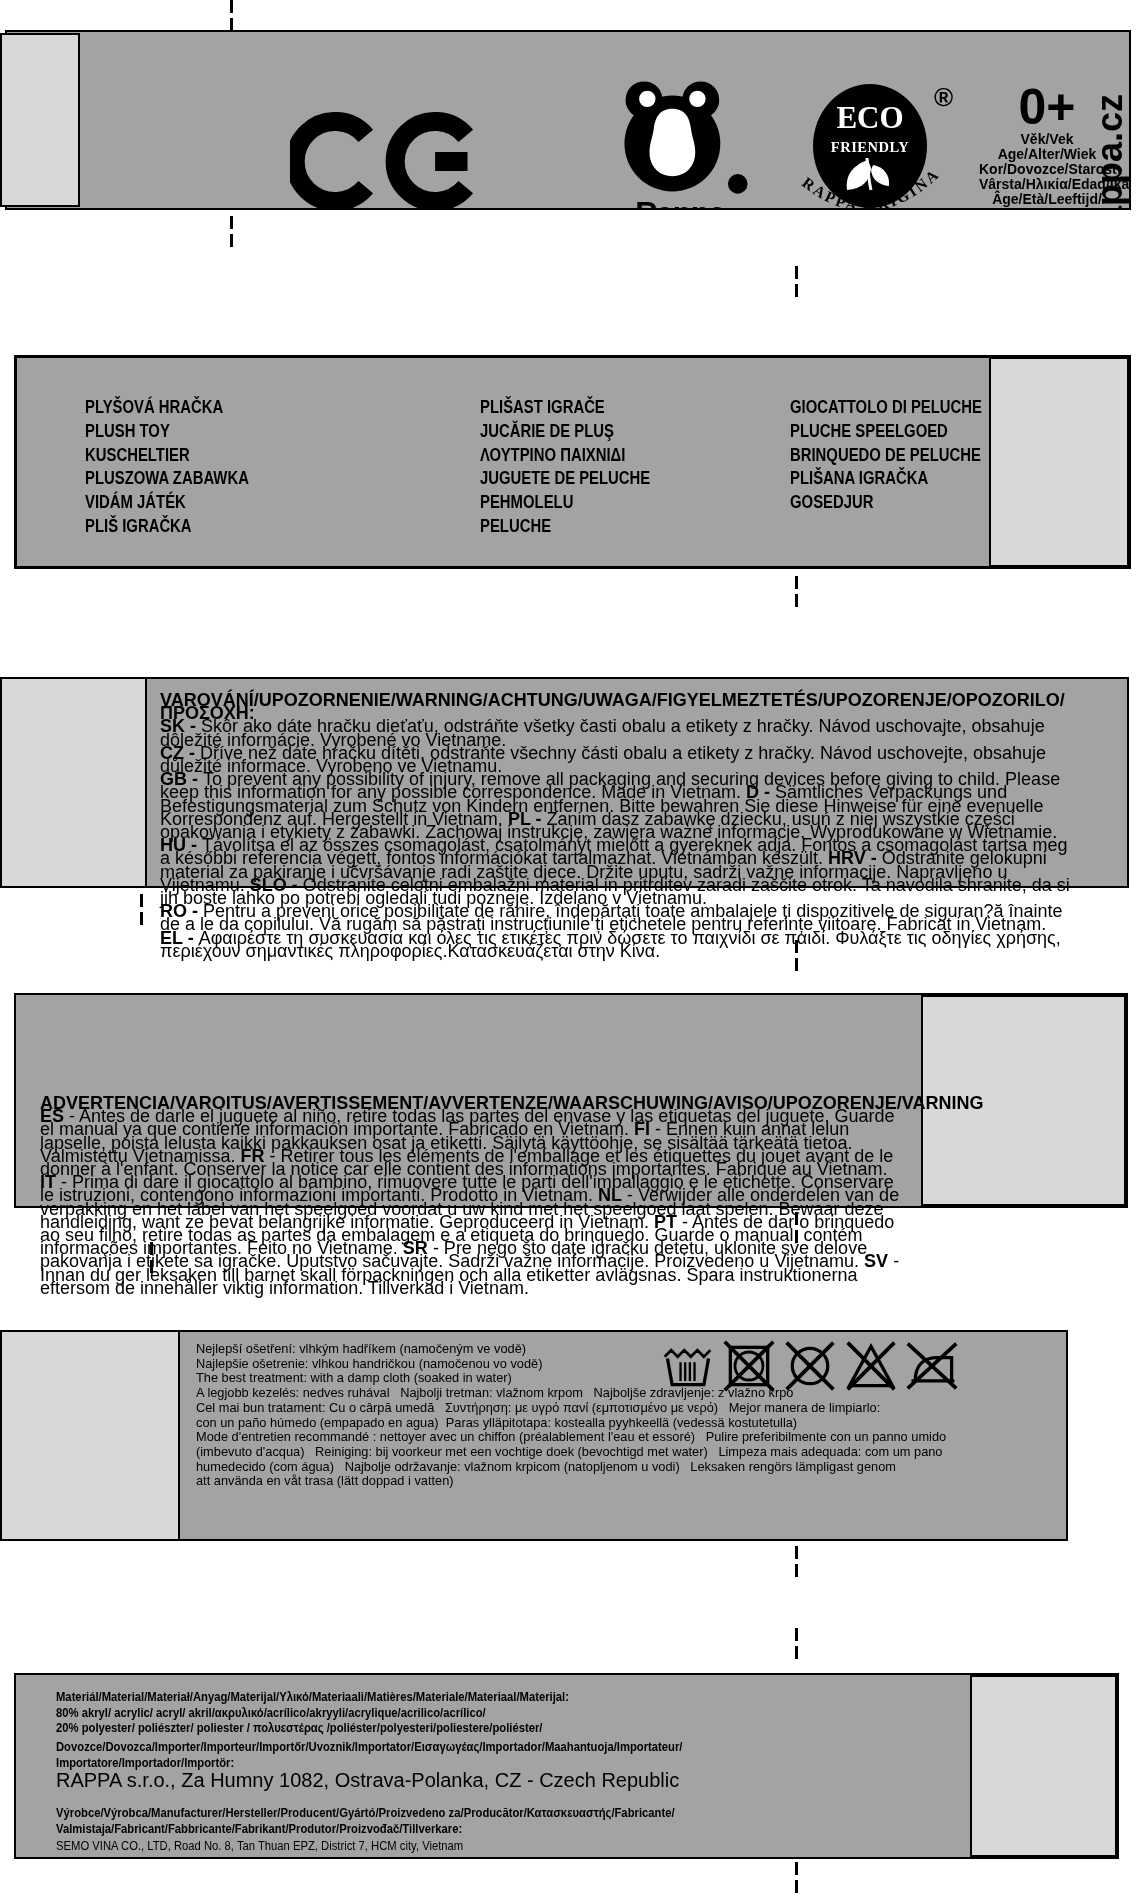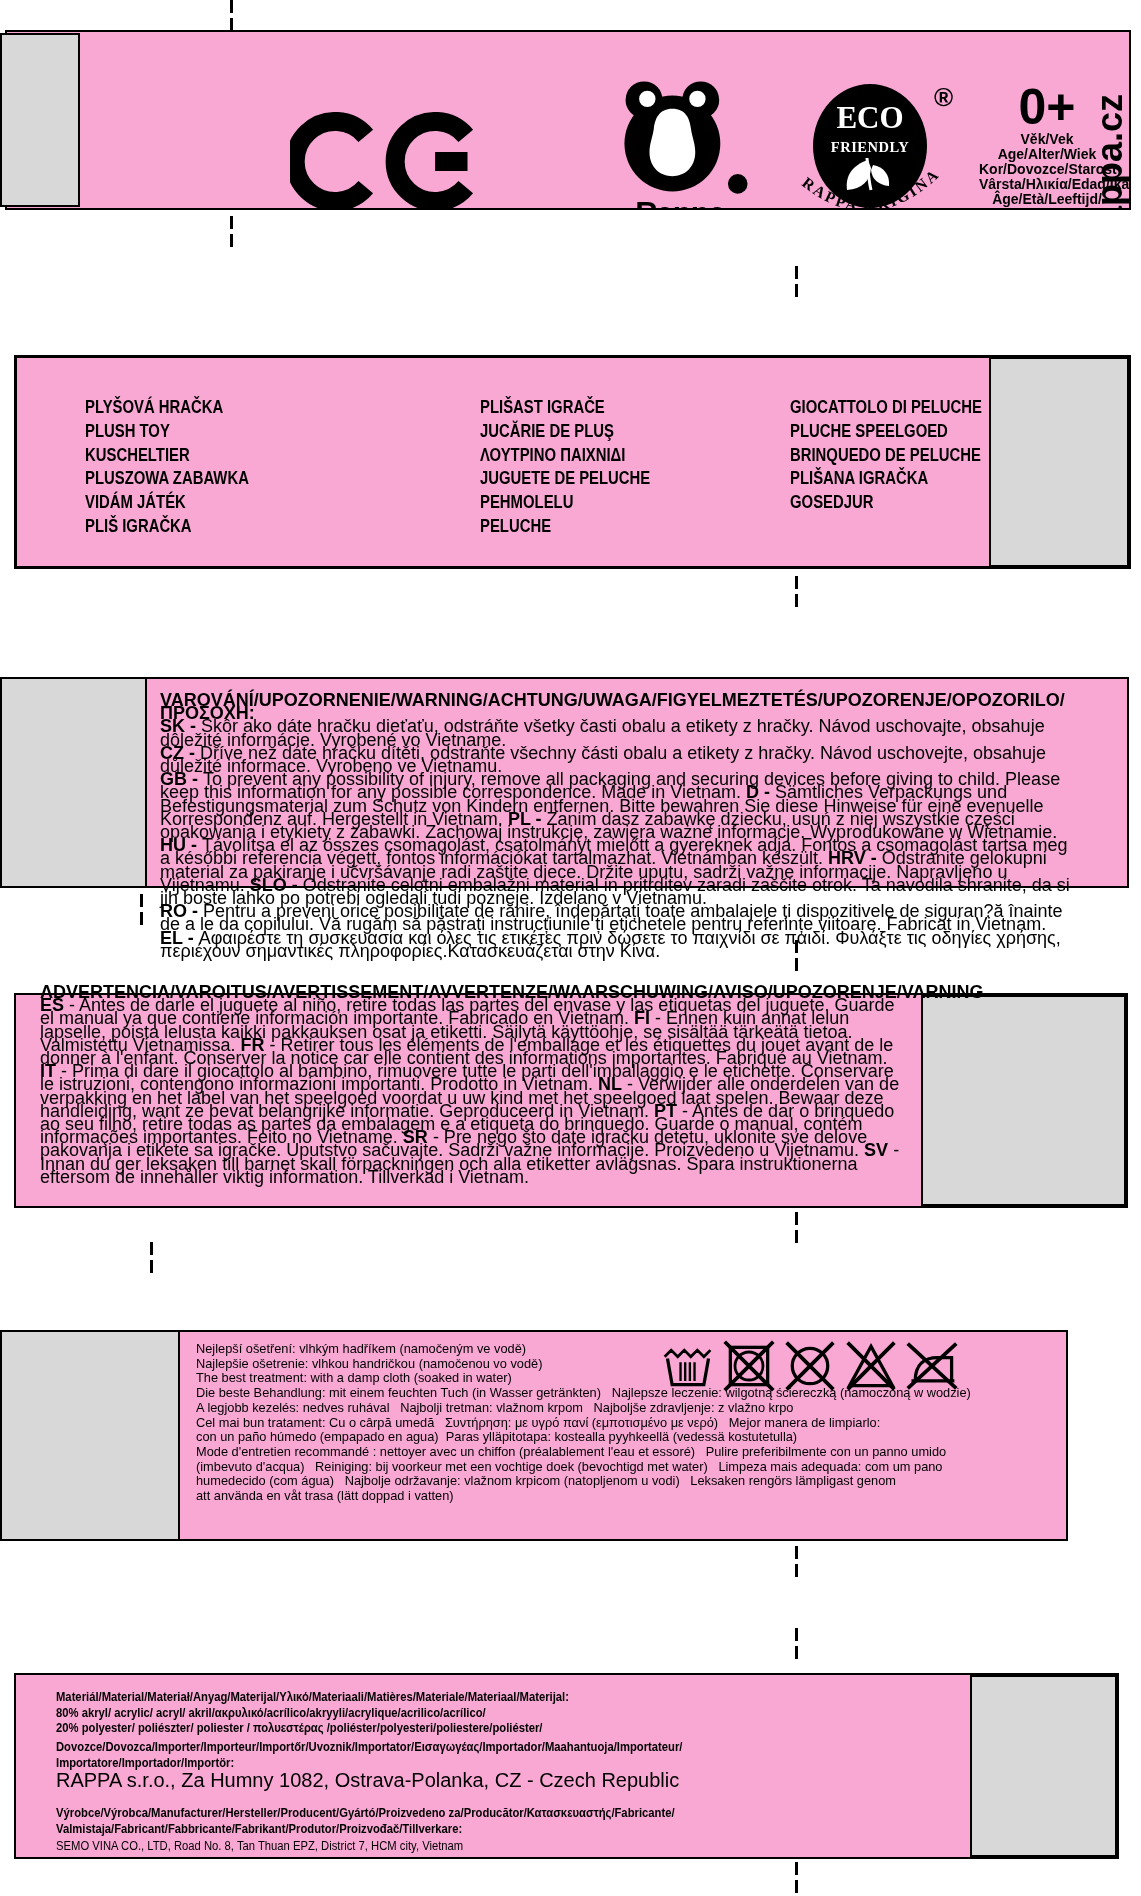--- a/index.html
+++ b/index.html
@@ -1,18 +1,18 @@
 <!DOCTYPE html>
 <html><head>
 <meta charset="utf-8">
 <style>
   html,body{margin:0;padding:0;background:#ffffff;}
   .page{position:relative;width:1141px;height:1896px;background:#fff;overflow:hidden;
         font-family:"Liberation Sans",sans-serif;color:#000;}
-  .box{position:absolute;border:2px solid #000;box-sizing:border-box;background:#f9a8d4;overflow:hidden;}
+  .box{position:absolute;border:2px solid #000;box-sizing:border-box;background:#a3a3a3;overflow:hidden;}
   .gray{position:absolute;background:#d8d8d8;border:2px solid #000;box-sizing:border-box;}
   .tick{position:absolute;width:3px;height:13px;background:#000;}
   
   .ce{position:absolute;left:283px;top:80px;}
   .bear-wrap{position:absolute;left:583px;top:44px;width:180px;text-align:center;}
   .brand-txt{font-weight:800;font-size:31px;letter-spacing:-1px;margin-top:-2px;}
   .eco{position:absolute;left:775px;top:46px;}
   .age-block{position:absolute;left:972px;top:50px;width:136px;text-align:center;}
   .age-big{font-size:50px;font-weight:800;line-height:50px;}
   .age-line{font-size:14px;font-weight:bold;line-height:15px;white-space:nowrap;}
@@ -20,21 +20,21 @@
         writing-mode:vertical-rl;transform:rotate(180deg);
         font-size:36px;font-weight:800;letter-spacing:0px;line-height:46px;}
   
   .pn-col{position:absolute;top:396px;transform:scaleX(0.85);transform-origin:left top;}
   .pn-item{font-size:17.5px;font-weight:bold;line-height:23.8px;white-space:nowrap;}
   
   .warn-title{font-weight:bold;}
   .warn{font-size:18px;line-height:13.2px;}
   .warn p{margin:0;}
   .w1{position:absolute;left:160px;top:694px;width:912px;}
-  .w2{position:absolute;left:40px;top:986px;width:868px;}
+  .w2{position:absolute;left:40px;top:1097px;width:868px;}
   
   .care-lines{position:absolute;left:196px;top:1342px;font-size:12.8px;line-height:14.7px;}
   .care-line{white-space:pre;}
   .care-symbols{position:absolute;left:660px;top:1338px;display:flex;gap:5px;}
   
   .foot{position:absolute;left:56px;width:900px;}
   .cond{transform:scaleX(0.9);transform-origin:left top;}
   .f-bold{font-size:12.5px;font-weight:bold;line-height:15.5px;white-space:nowrap;}
   .f-addr{font-size:20px;line-height:19px;margin-top:0;white-space:nowrap;}
   .f-addr2{font-size:12.5px;line-height:16px;margin-top:1px;white-space:nowrap;}
@@ -167,21 +167,20 @@
     <div class="warn-title">ADVERTENCIA/VAROITUS/AVERTISSEMENT/AVVERTENZE/WAARSCHUWING/AVISO/UPOZORENJE/VARNING</div>
     <p><b>ES</b> - Antes de darle el juguete al niño, retire todas las partes del envase y las etiquetas del juguete. Guarde el manual ya que contiene información importante. Fabricado en Vietnam. <b>FI</b> - Ennen kuin annat lelun lapselle, poista lelusta kaikki pakkauksen osat ja etiketti. Säilytä käyttöohje, se sisältää tärkeätä tietoa. Valmistettu Vietnamissa. <b>FR</b> - Retirer tous les éléments de l'emballage et les étiquettes du jouet avant de le donner à l'enfant. Conserver la notice car elle contient des informations importantes. Fabriqué au Vietnam. <b>IT</b> - Prima di dare il giocattolo al bambino, rimuovere tutte le parti dell'imballaggio e le etichette. Conservare le istruzioni, contengono informazioni importanti. Prodotto in Vietnam. <b>NL</b> - Verwijder alle onderdelen van de verpakking en het label van het speelgoed voordat u uw kind met het speelgoed laat spelen. Bewaar deze handleiding, want ze bevat belangrijke informatie. Geproduceerd in Vietnam.    <b>PT</b> - Antes de dar o brinquedo ao seu filho, retire todas as partes da embalagem e a etiqueta do brinquedo. Guarde o manual, contém informações importantes. Feito no Vietname. <b>SR</b> - Pre nego što date igračku detetu, uklonite sve delove pakovanja i etikete sa igračke. Uputstvo sačuvajte. Sadrži važne informacije. Proizvedeno u Vijetnamu. <b>SV</b> - Innan du ger leksaken till barnet skall förpackningen och alla etiketter avlägsnas. Spara instruktionerna eftersom de innehåller viktig information. Tillverkad i Vietnam.</p>
   </div>
 
   <div class="box" style="left:178px;top:1330px;width:890px;height:211px;"></div>
   <div class="gray" style="left:0px;top:1330px;width:180px;height:211px;"></div>
   <div class="care-lines">
       <div class="care-line">Nejlepší ošetření: vlhkým hadříkem (namočeným ve vodě)</div>
       <div class="care-line">Najlepšie ošetrenie: vlhkou handričkou (namočenou vo vodě)</div>
       <div class="care-line">The best treatment: with a damp cloth (soaked in water)</div>
-      <div class="care-line">Die beste Behandlung: mit einem feuchten Tuch (in Wasser getränkten)   Najlepsze leczenie: wilgotną ściereczką (namoczoną w wodzie)</div>
       <div class="care-line">A legjobb kezelés: nedves ruhával   Najbolji tretman: vlažnom krpom   Najboljše zdravljenje: z vlažno krpo</div>
       <div class="care-line">Cel mai bun tratament: Cu o cârpă umedă   Συντήρηση: με υγρό πανί (εμποτισμένο με νερό)   Mejor manera de limpiarlo:</div>
       <div class="care-line">con un paño húmedo (empapado en agua)  Paras ylläpitotapa: kostealla pyyhkeellä (vedessä kostutetulla)</div>
       <div class="care-line">Mode d'entretien recommandé : nettoyer avec un chiffon (préalablement l'eau et essoré)   Pulire preferibilmente con un panno umido</div>
       <div class="care-line">(imbevuto d'acqua)   Reiniging: bij voorkeur met een vochtige doek (bevochtigd met water)   Limpeza mais adequada: com um pano</div>
       <div class="care-line">humedecido (com água)   Najbolje održavanje: vlažnom krpicom (natopljenom u vodi)   Leksaken rengörs lämpligast genom</div>
       <div class="care-line">att använda en våt trasa (lätt doppad i vatten)</div>
     </div>
   <div class="care-symbols">
     <svg width="56" height="56" viewBox="0 0 60 60">

